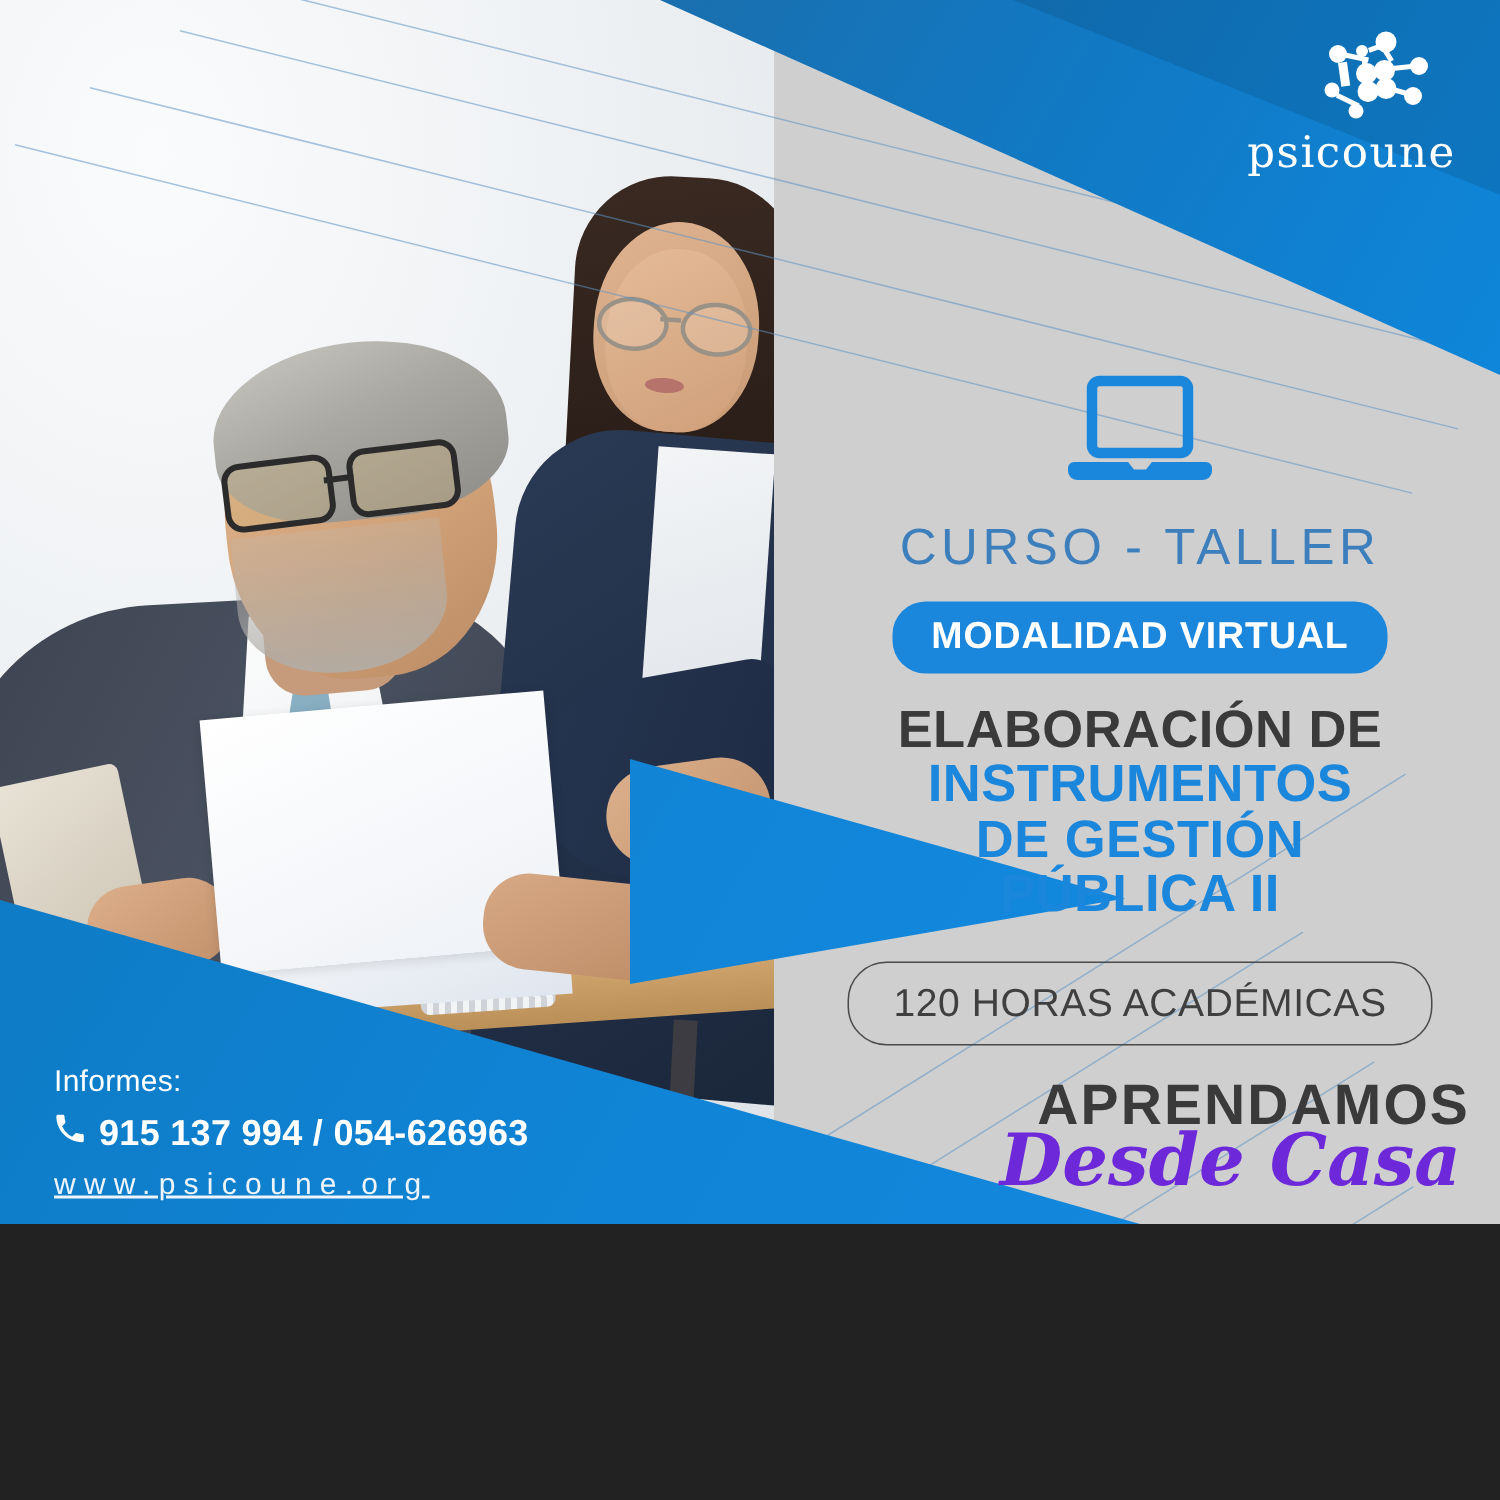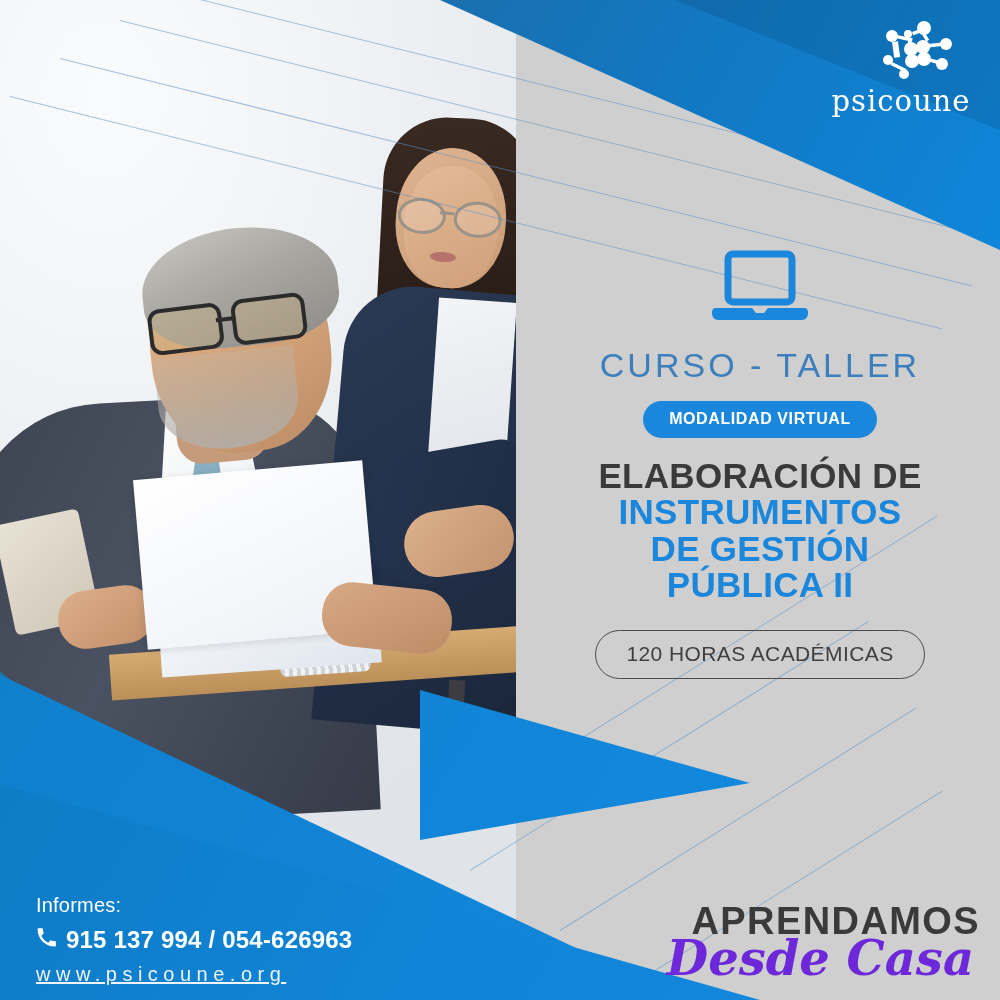--- a/index.html
+++ b/index.html
@@ -1,17 +1,17 @@
 <!DOCTYPE html>
 <html><head>
 <meta charset="utf-8">
 <style>
   html,body{margin:0;padding:0;background:#222;}
   .poster{
-    position:relative;width:1000px;height:1000px;overflow:hidden;
+    position:relative;width:1000px;height:816px;overflow:hidden;
     background:#cfcfcf;
     font-family:"Liberation Sans", sans-serif;
   }
 
   
   .photo{
     position:absolute;left:0;top:0;width:516px;height:1000px;overflow:hidden;
     background:linear-gradient(160deg,#f3f5f7 0%,#e8ebee 42%,#dfe3e7 100%);
   }
   .wall{position:absolute;inset:0;background:
@@ -126,25 +126,25 @@
   .logo-mark{position:absolute;left:42px;top:0;width:86px;height:62px;}
   .logo-word{position:absolute;left:0;bottom:2px;width:150px;text-align:center;
     color:#fff;font-size:29px;font-weight:400;letter-spacing:1px;
     font-family:"DejaVu Serif", serif;}
 
   
   .col{position:absolute;left:540px;top:250px;width:440px;text-align:center;}
   .laptop{width:96px;height:74px;margin:0 auto 22px;}
   .kicker{font-size:34px;letter-spacing:3px;color:#3d7fbd;font-weight:400;margin-bottom:16px;}
   .pill{display:inline-block;background:#1b87dc;color:#fff;font-weight:bold;
-    font-size:16px;letter-spacing:.6px;padding:9px 26px 10px;border-radius:22px;}
+    font-size:25px;letter-spacing:.6px;padding:9px 26px 10px;border-radius:22px;}
   .t1{margin-top:20px;font-size:35px;font-weight:bold;color:#3a3a3a;letter-spacing:.3px;line-height:1.04;}
   .t2{font-size:35px;font-weight:bold;color:#1b87dc;letter-spacing:.3px;line-height:1.04;}
   .hours{display:inline-block;margin-top:26px;border:1.6px solid #4a4a4a;
-    border-radius:26px;padding:11px 30px 12px;font-size:21px;color:#3f3f3f;
+    border-radius:26px;padding:11px 30px 12px;font-size:26px;color:#3f3f3f;
     letter-spacing:.4px;font-weight:400;}
 
   
   .foot{position:absolute;left:36px;bottom:14px;color:#fff;}
   .foot .inf{font-size:20px;font-weight:400;margin-bottom:9px;letter-spacing:.2px;}
   .foot .ph{display:flex;align-items:center;gap:9px;font-size:24px;font-weight:bold;letter-spacing:.2px;}
   .foot .web{margin-top:9px;font-size:20px;letter-spacing:5.5px;font-weight:300;color:#eef4fa;text-decoration:underline;}
 
   
   .tag{position:absolute;right:20px;bottom:18px;text-align:right;}

